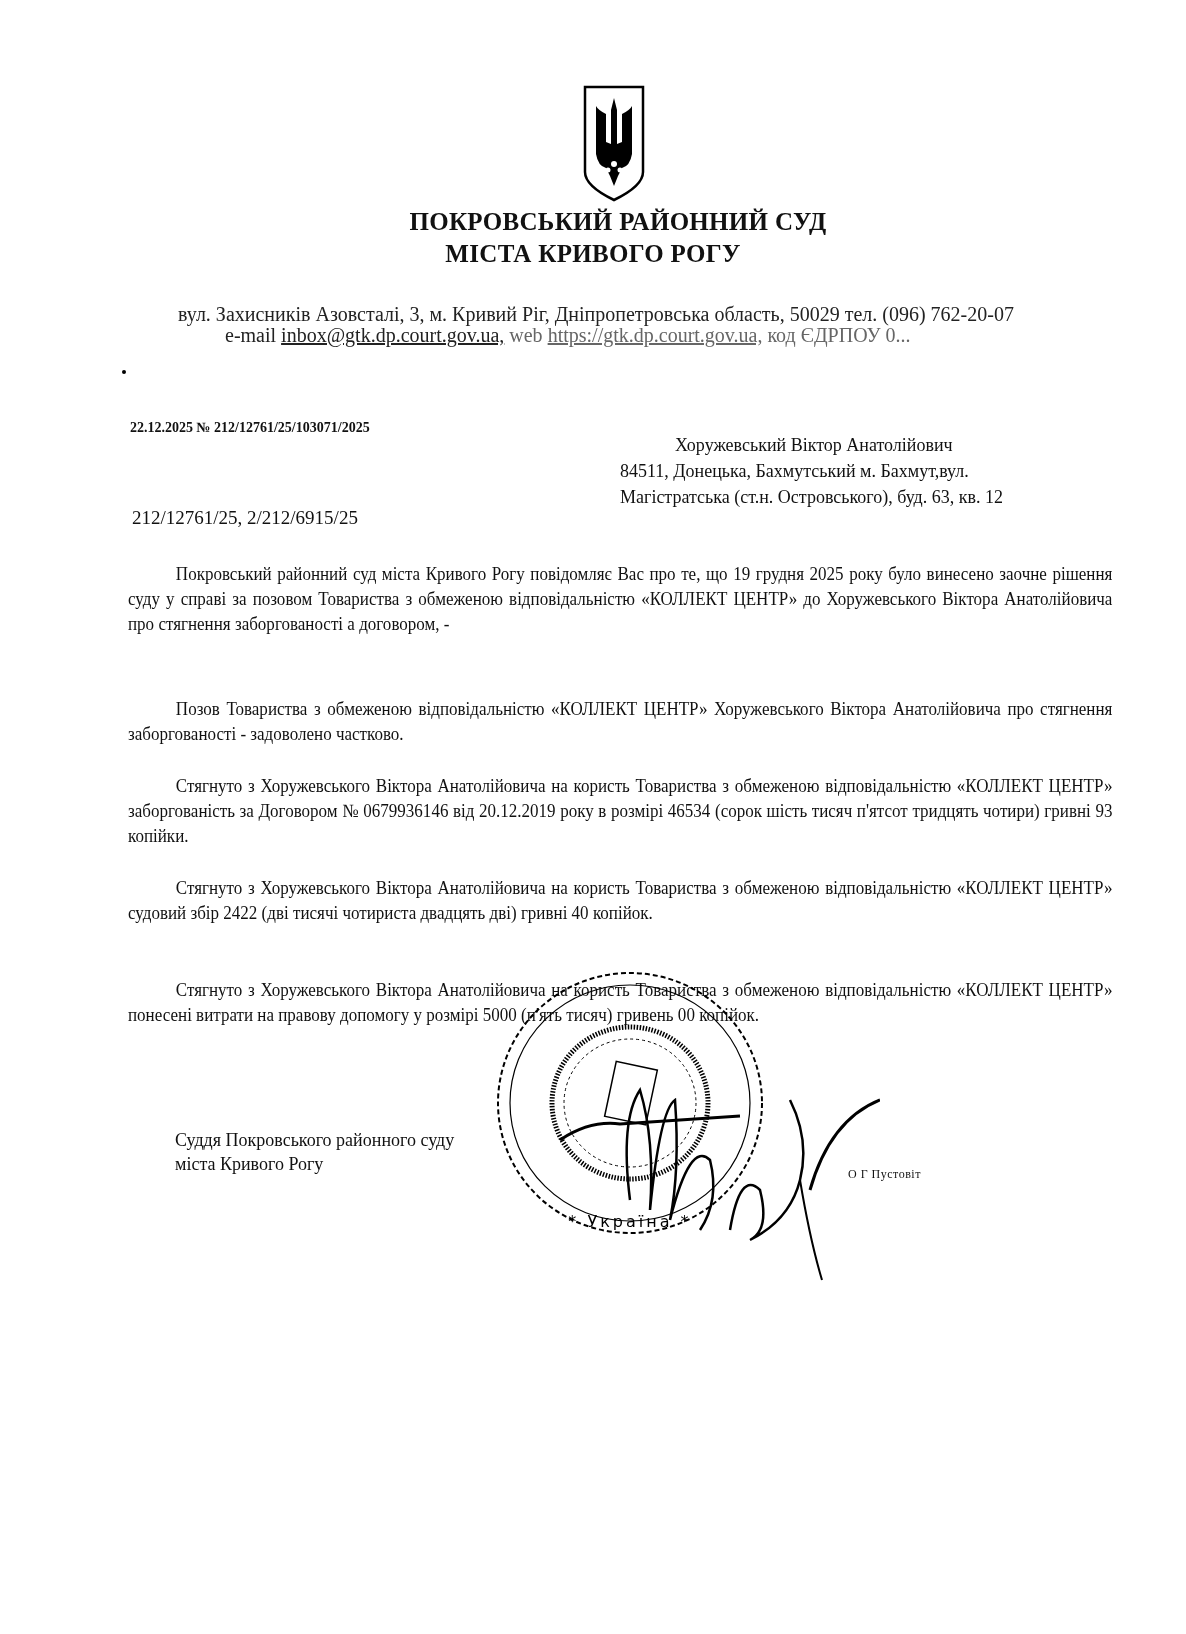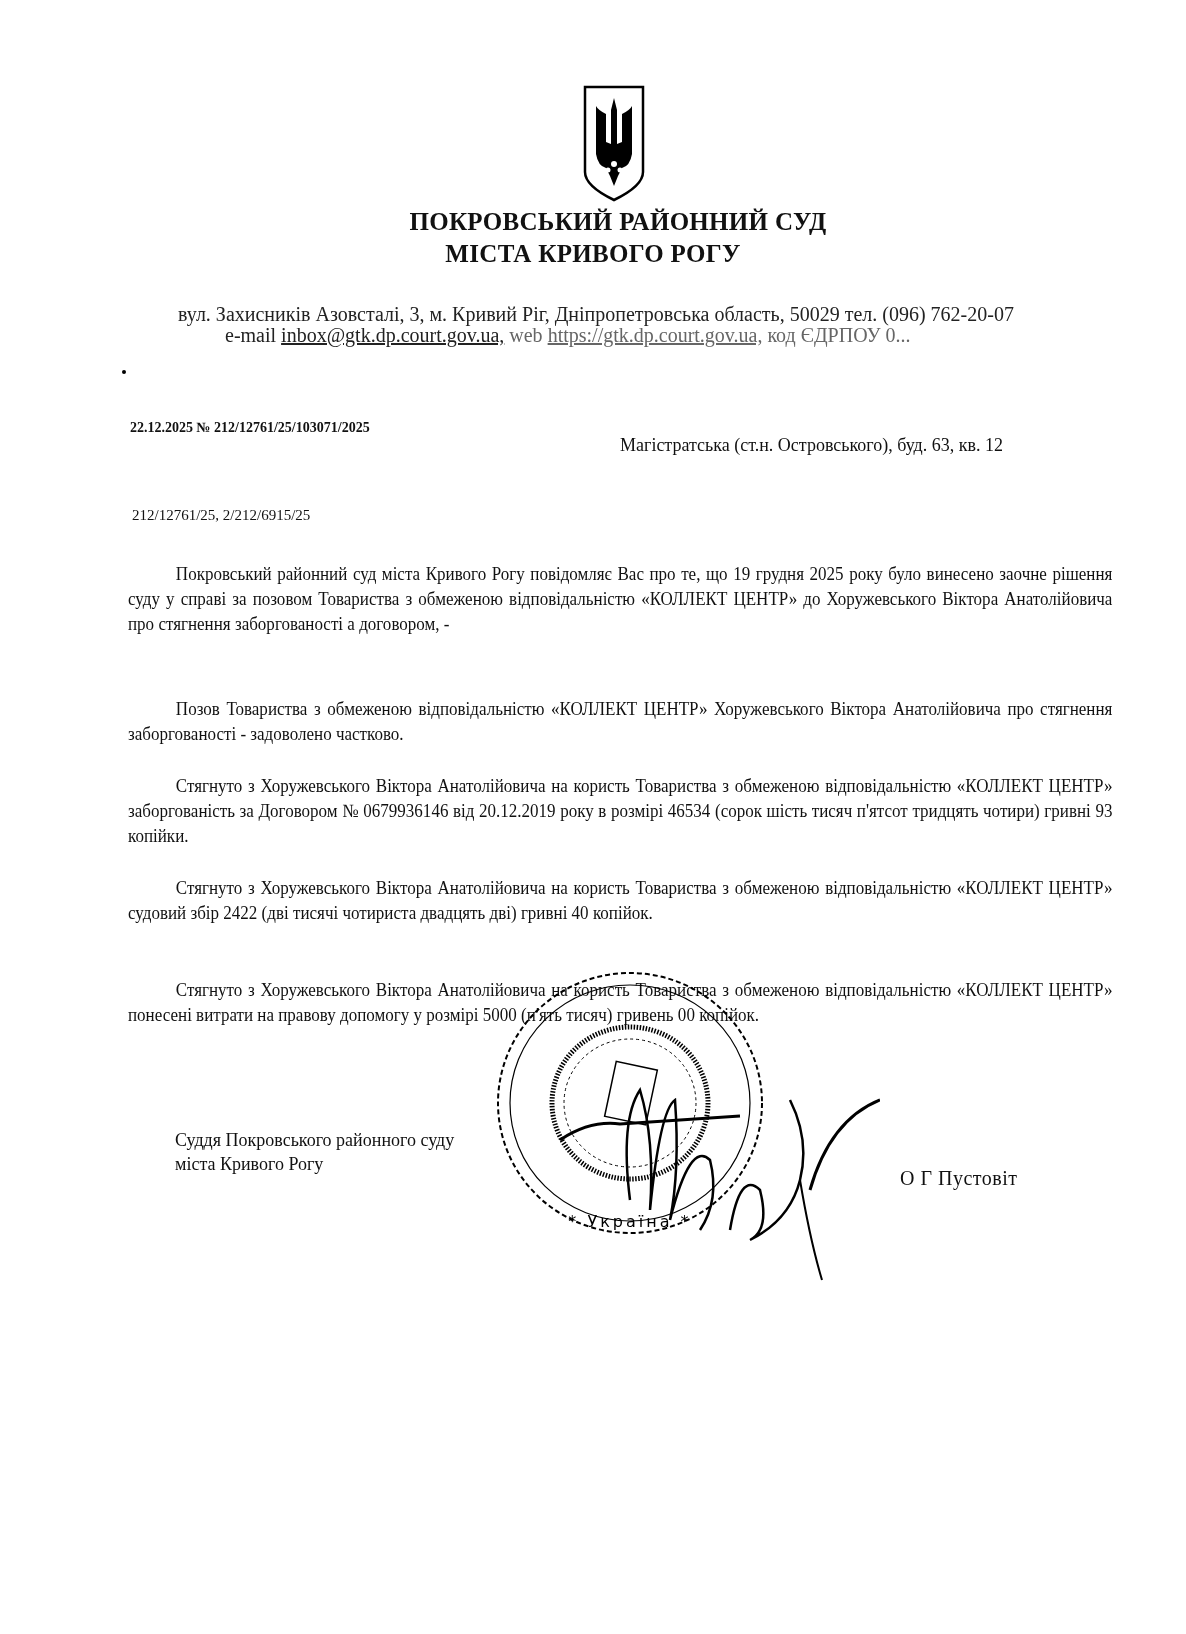--- a/index.html
+++ b/index.html
@@ -16,36 +16,36 @@
     .t1 { top: 205px; left: 25px; }
     .t2 { top: 237px; left: 0; }
     .addr { font-size: 20px; line-height: 20px; color: #222; }
     .addr1 { left: 178px; top: 304px; }
     .addr2 { left: 225px; top: 325px; }
     .ul { text-decoration: underline; }
     .blur { color: #666; filter: blur(0.6px); }
     .dot { left: 122px; top: 370px; width: 4px; height: 4px; background: #000; border-radius: 50%; }
     .ref1 { left: 130px; top: 420px; font-size: 14px; font-weight: bold; }
     .ref1 .u { }
-    .ref2 { left: 132px; top: 507px; font-size: 15px; }
+    .ref2 { left: 132px; top: 507px; font-size: 19px; }
     .recipient { left: 620px; top: 432px; width: 500px; font-size: 18px; line-height: 26px; }
     .recipient .l0 { padding-left: 55px; }
     .body-text {
       left: 128px; width: 990px; font-size: 18.5px; line-height: 25px;
       text-align: justify; font-family: "Liberation Serif", serif;
       transform: scaleX(0.92); transform-origin: left top;
     }
     .body-text p { margin: 0; text-indent: 52px; }
     .p1 { top: 562px; width: 1070px; }
     .p2 { top: 697px; width: 1070px; }
     .p3 { top: 774px; width: 1070px; }
     .p4 { top: 876px; width: 1070px; }
     .p5 { top: 978px; width: 1070px; }
     .judge { left: 175px; top: 1128px; font-size: 18px; line-height: 24px; }
-    .signame { left: 900px; top: 1167px; font-size: 20px; letter-spacing: 0.5px; }
+    .signame { left: 848px; top: 1167px; font-size: 12px; letter-spacing: 0.5px; }
     .stamp { left: 470px; top: 955px; width: 320px; height: 290px; }
     .signature { left: 560px; top: 1080px; width: 320px; height: 210px; }
   </style>
 </head>
 <body>
 
 <div class="abs coat">
   <svg width="64" height="118" viewBox="0 0 64 118">
     <path d="M3 3 H61 V88 Q61 102 32 116 Q3 102 3 88 Z" fill="none" stroke="#000" stroke-width="2.5"></path>
     <path d="M32 14 L35 26 L35 60 L40 58 L40 30 Q48 26 50 22 L50 70 Q48 82 40 84 L36 92 L32 102 L28 92 L24 84 Q16 82 14 70 L14 22 Q16 26 24 30 L24 58 L29 60 L29 26 Z" fill="#000"></path>
@@ -70,20 +70,22 @@
 <div class="abs dot"></div>
 
 <div class="abs ref1">
   <span class="u">22.12.2025</span>
   <span class="u">№</span>
   <span class="u">212/12761/25/103071/2025</span>
 </div>
 <div class="abs ref2">212/12761/25, 2/212/6915/25</div>
 
 <div class="abs recipient">
+  <div class="l0">Хоружевський Віктор Анатолійович</div>
+  <div>84511, Донецька, Бахмутський  м. Бахмут,вул.</div>
   <div>Магістратська (ст.н. Островського), буд. 63, кв. 12</div>
 </div>
 
 <div class="abs body-text p1">
     <p>Покровський районний суд міста Кривого Рогу  повідомляє Вас про те, що 19 грудня 2025 року було винесено заочне рішення суду у справі за позовом Товариства з обмеженою відповідальністю «КОЛЛЕКТ ЦЕНТР» до Хоружевського Віктора Анатолійовича про стягнення заборгованості а договором, -</p>
   </div>
 <div class="abs body-text p2">
     <p>Позов Товариства з обмеженою відповідальністю «КОЛЛЕКТ ЦЕНТР» Хоружевського Віктора Анатолійовича про стягнення заборгованості -  задоволено частково.</p>
   </div>
 <div class="abs body-text p3">

